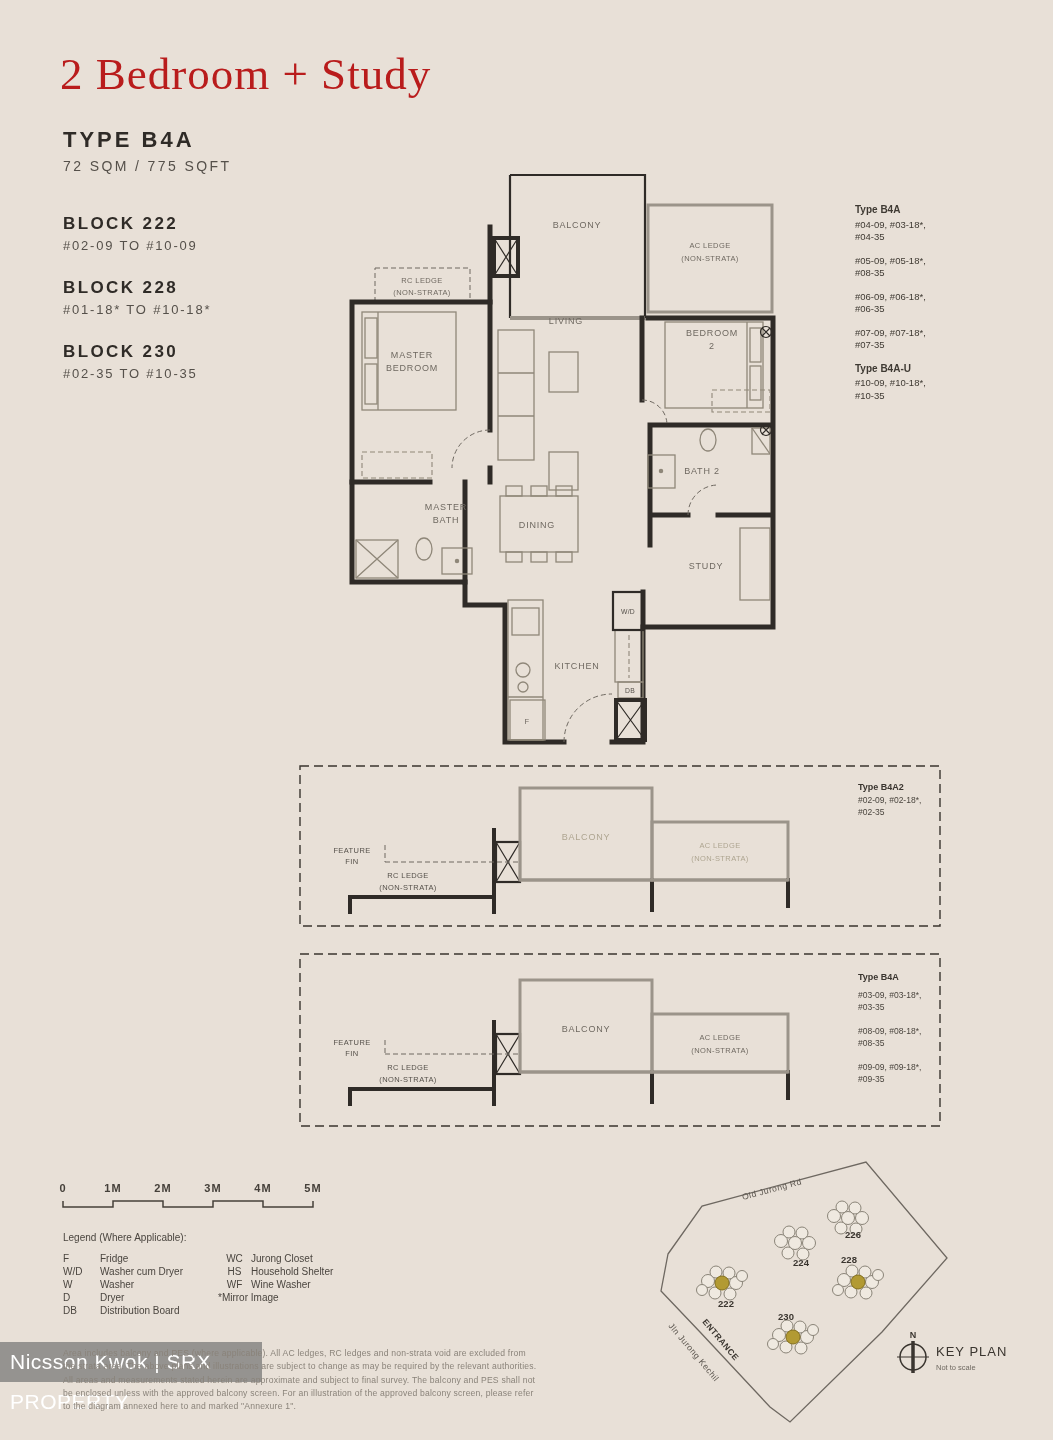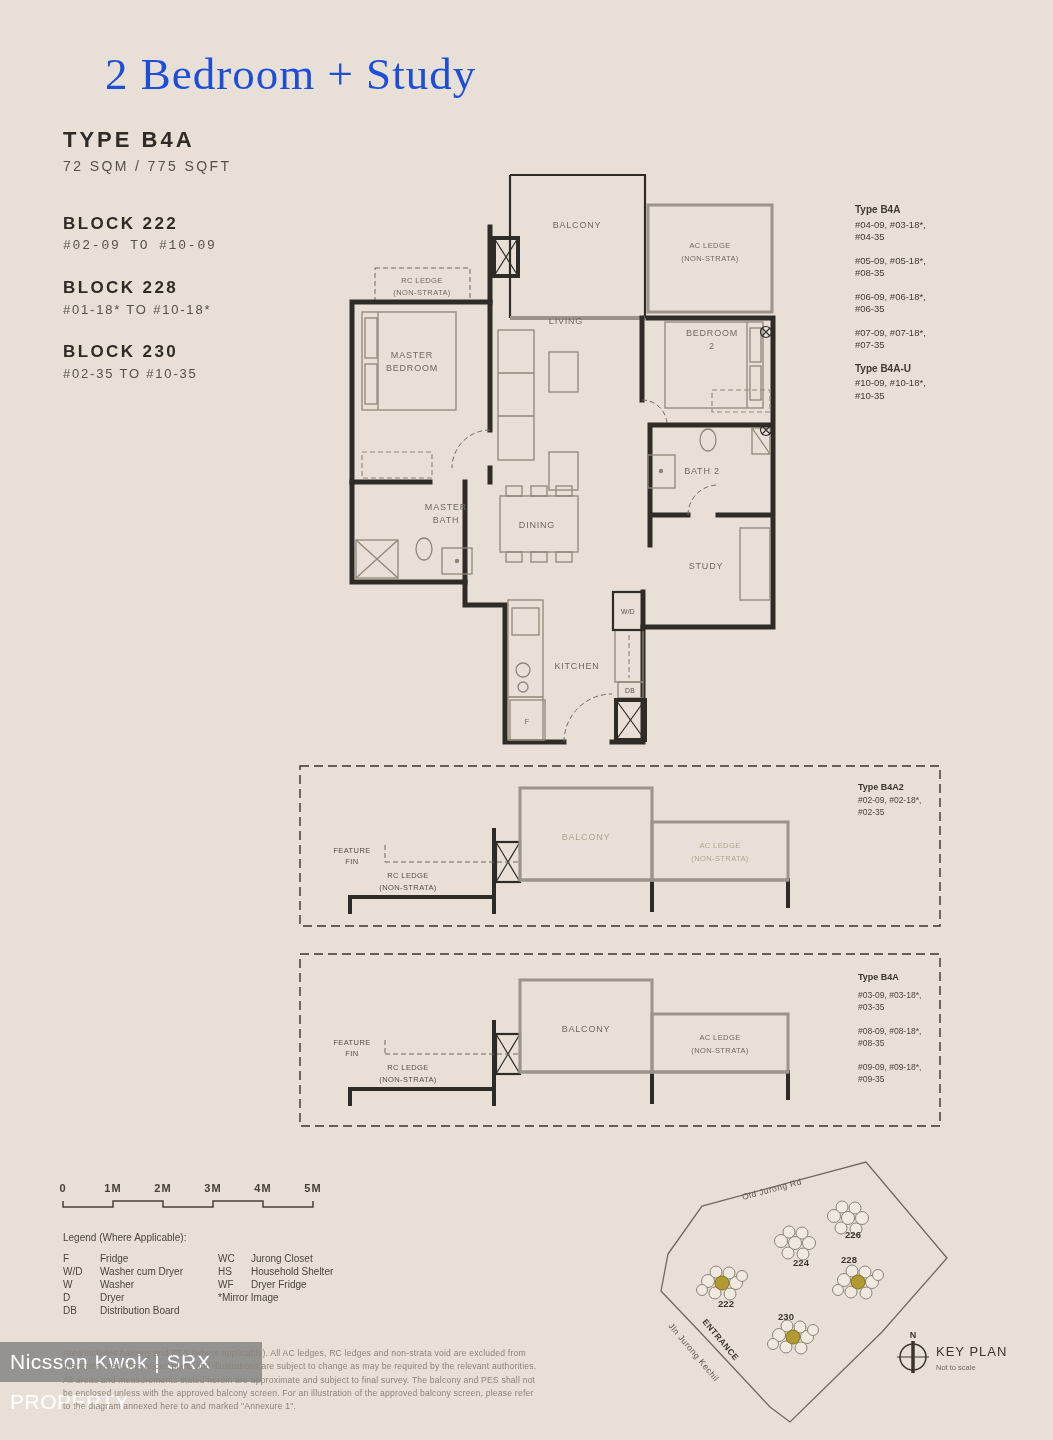--- a/index.html
+++ b/index.html
@@ -1,19 +1,19 @@
 <!DOCTYPE html>
 <html><head>
 <meta charset="utf-8">
 <style>
   html,body{margin:0;padding:0;background:#cfcac2;}
   #page{position:relative;width:1053px;height:1440px;background:#e8e0d7;
         font-family:"Liberation Sans",sans-serif;color:#2f2b27;overflow:hidden;margin:0 auto;}
   .abs{position:absolute;}
-  .title{font-family:"Liberation Serif",serif;font-size:45px;letter-spacing:1px;color:#1d4ed8;font-weight:500;margin-left:45px;}
+  .title{font-family:"Liberation Serif",serif;font-size:45px;letter-spacing:1px;color:#b91c1c;font-weight:500;}
   .type{font-size:22px;font-weight:700;letter-spacing:3px;color:#2f2b27;}
   .area{font-size:14px;letter-spacing:2.4px;color:#55504a;font-weight:500;}
   .block-name{font-size:17px;font-weight:700;letter-spacing:2.4px;color:#2f2b27;}
   .block-range{font-size:13px;letter-spacing:1.8px;color:#55504a;font-weight:500;}
   .stacks{font-size:9.5px;color:#3f3a33;line-height:12.5px;}
   .stacks .g-title{font-weight:700;font-size:10px;margin-bottom:2px;}
   .stacks .entry{margin-bottom:11px;}
   svg text{font-family:"Liberation Sans",sans-serif;}
   .lbl{font-size:9px;letter-spacing:0.8px;fill:#6f6961;}
   .lbl-s{font-size:7.5px;letter-spacing:0.4px;fill:#6f6961;}
@@ -35,35 +35,35 @@
   .kp{stroke:#6e6861;stroke-width:1.3;fill:none;}
   .blob{stroke:#8a8478;stroke-width:1;fill:#efe9e0;}
   .hl{fill:#b29a33;stroke:#85711e;stroke-width:1;}
   .kp-lbl{font-size:9.5px;font-weight:700;fill:#3a352f;}
   .road{font-size:8.5px;fill:#5c564f;letter-spacing:0.5px;}
   .scale-t{font-size:11px;font-weight:700;fill:#45403a;letter-spacing:1px;}
   .legend{font-size:10px;color:#4a453f;}
   .legend .lg-title{margin-bottom:9px;}
   .lg-row{display:flex;line-height:13px;}
   .lg-abbr{width:37px;}
-  .lg-abbr2{width:33px;}
+  .lg-abbr2{width:33px;text-align:center;}
   .watermark{background:rgba(137,136,134,0.88);color:#ffffff;font-size:21px;line-height:40px;padding-left:10px;letter-spacing:0.5px;}
   .disclaimer{font-size:8.6px;line-height:1.55;color:#8a837a;letter-spacing:0.2px;}
 </style>
 </head>
 <body>
 
 <div id="page">
 
   <div class="abs title" style="left:60px;top:48px;">2 Bedroom + Study</div>
   <div class="abs type" style="left:63px;top:127px;">TYPE B4A</div>
   <div class="abs area" style="left:63px;top:158px;">72 SQM / 775 SQFT</div>
 
   <div class="abs block-name" style="left:63px;top:214px;">BLOCK 222</div>
-  <div class="abs block-range" style="left:63px;top:238px;font-family:Liberation Mono, monospace;">#02-09 TO #10-09</div>
+  <div class="abs block-range" style="left:63px;top:238px;">#02-09 TO #10-09</div>
   <div class="abs block-name" style="left:63px;top:278px;">BLOCK 228</div>
   <div class="abs block-range" style="left:63px;top:302px;">#01-18* TO #10-18*</div>
   <div class="abs block-name" style="left:63px;top:342px;">BLOCK 230</div>
   <div class="abs block-range" style="left:63px;top:366px;">#02-35 TO #10-35</div>
 
   <div class="abs stacks" style="left:855px;top:204px;width:120px;">
     <div class="g-title">Type B4A</div>
     <div class="entry">
       <div>#04-09, #03-18*,</div>
       <div>#04-35</div>
@@ -311,21 +311,21 @@
         <div class="lg-row">
             <span class="lg-abbr2">WC</span>
             <span>Jurong Closet</span>
           </div>
         <div class="lg-row">
             <span class="lg-abbr2">HS</span>
             <span>Household Shelter</span>
           </div>
         <div class="lg-row">
             <span class="lg-abbr2">WF</span>
-            <span>Dryer Fridge</span>
+            <span>Wine Washer</span>
           </div>
         <div class="lg-row">*Mirror Image</div>
       </div>
     </div>
   </div>
 
   <div class="abs watermark" style="left:0;top:1342px;width:252px;height:40px;">Nicsson Kwok | SRX PROPERTY</div>
 
   <div class="abs disclaimer" style="left:63px;top:1347px;width:475px;">Area includes balcony and PES (where applicable). All AC ledges, RC ledges and non-strata void are excluded from the strata area. The above plans and illustrations are subject to change as may be required by the relevant authorities. All areas and measurements stated herein are approximate and subject to final survey. The balcony and PES shall not be enclosed unless with the approved balcony screen. For an illustration of the approved balcony screen, please refer to the diagram annexed here to and marked "Annexure 1".</div>
 

